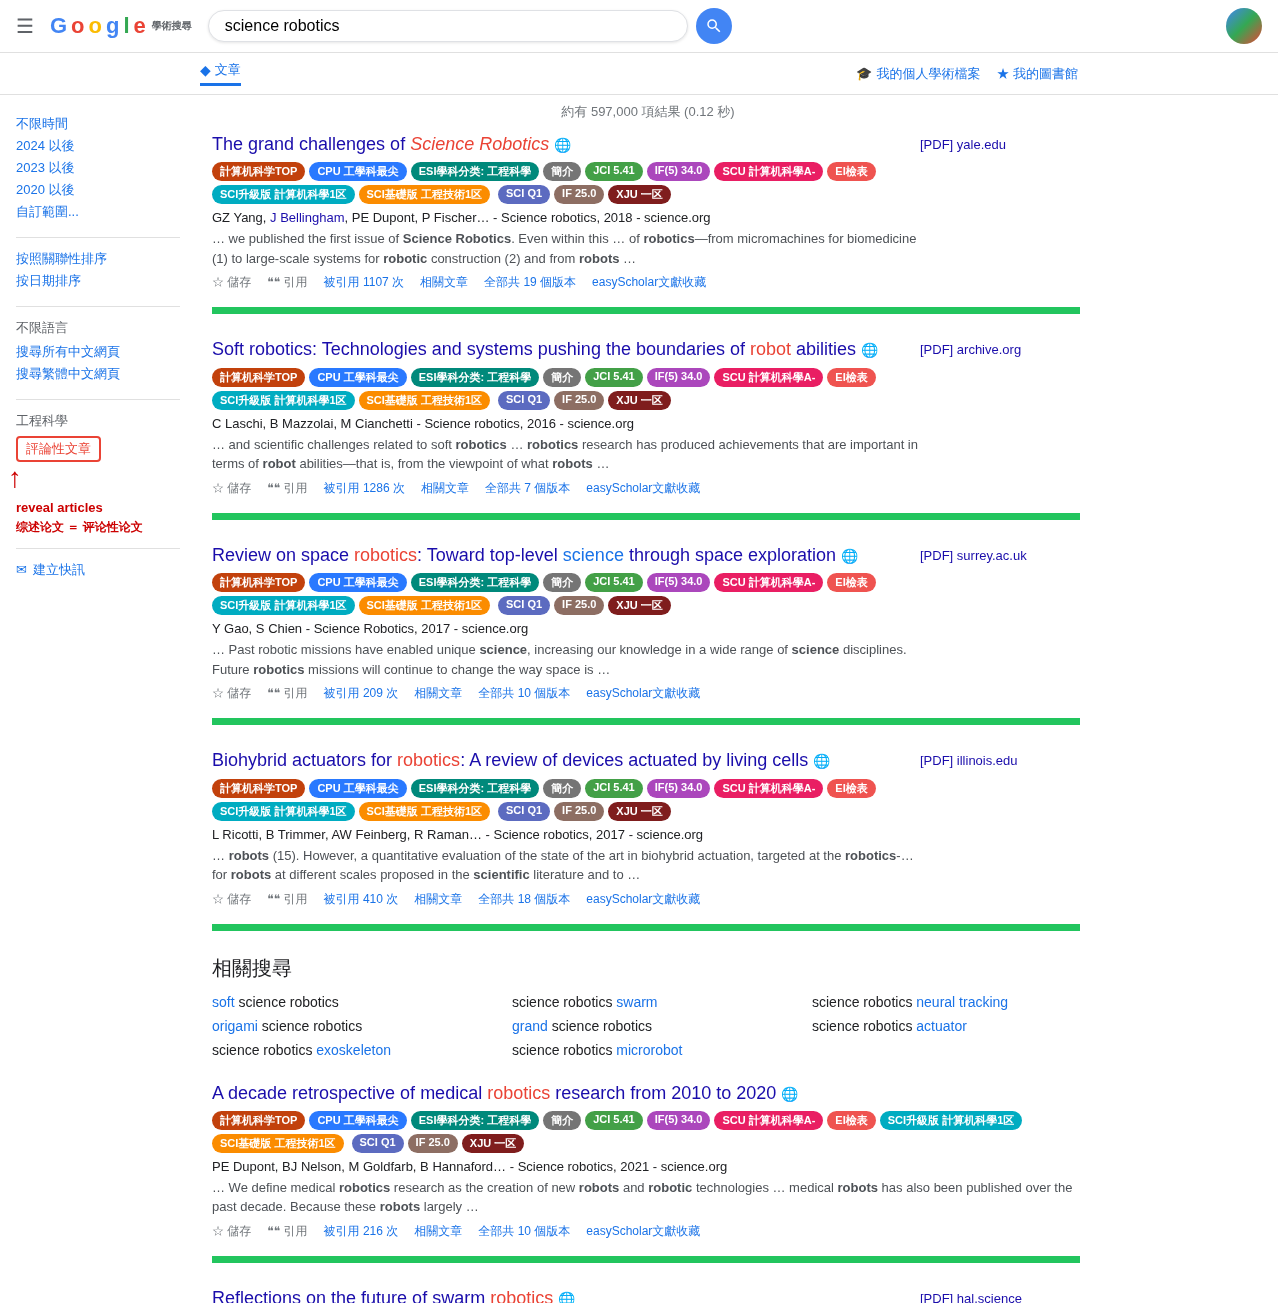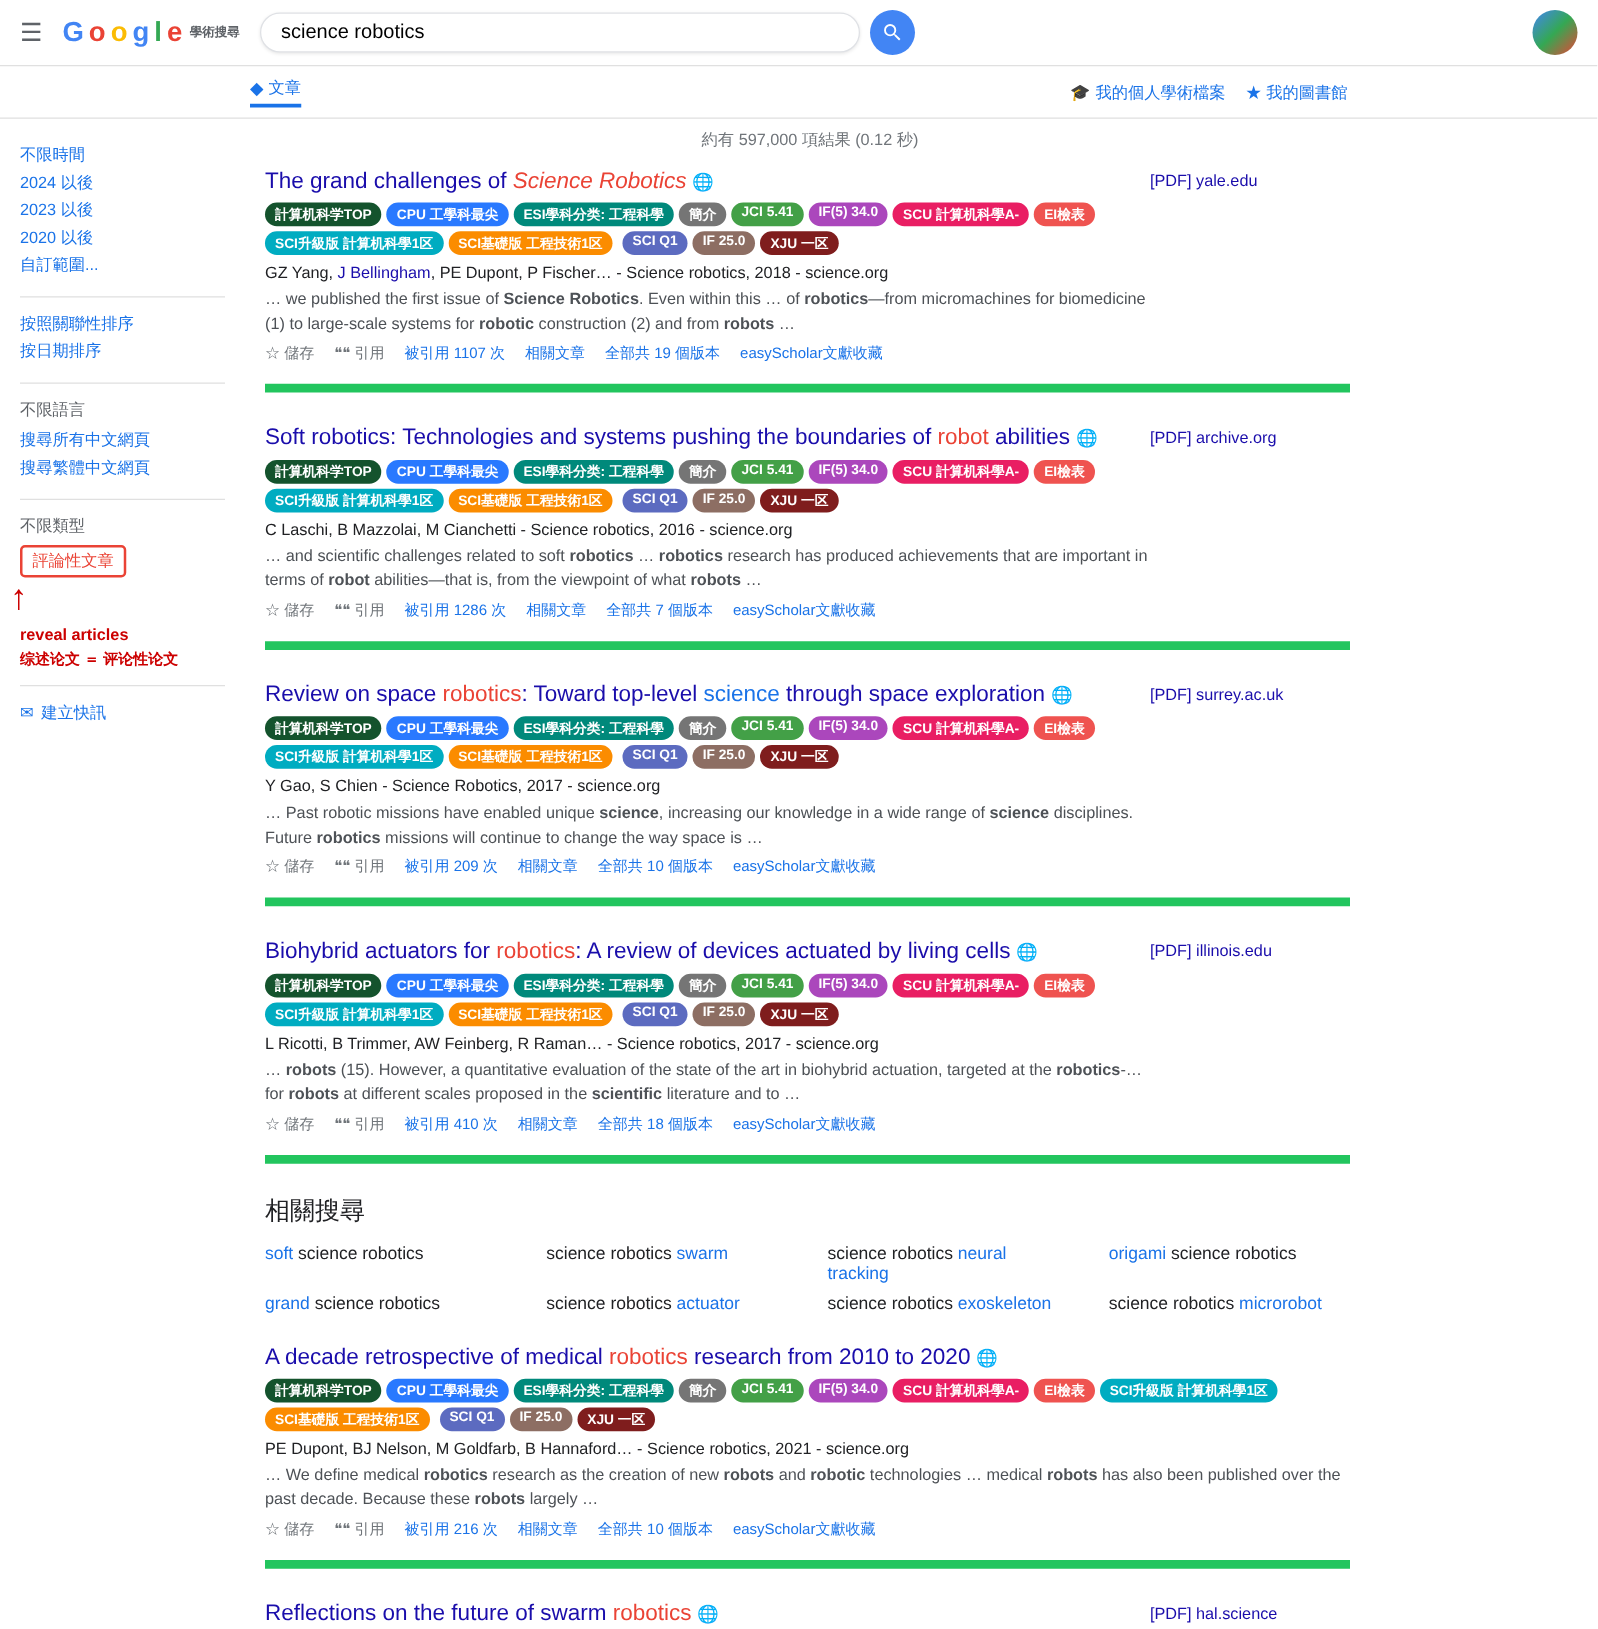--- a/index.html
+++ b/index.html
@@ -45,21 +45,21 @@
     .results { flex: 1; padding: 0 16px; max-width: 900px; }
     .results-stats { font-size: 13px; color: #70757a; margin-bottom: 12px; padding-left: 4px; text-align: center; }
 
     
     .result-card { margin-bottom: 24px; padding-bottom: 16px; border-bottom: 7px solid #22c55e; }
     .result-title { font-size: 18px; color: #1a0dab; cursor: pointer; margin-bottom: 6px; line-height: 1.3; }
 
     
     .tags { display: flex; flex-wrap: wrap; gap: 4px; margin-bottom: 6px; }
     .tag { display: inline-block; border-radius: 12px; padding: 2px 8px; font-size: 11px; font-weight: bold; }
-    .tag-cs { background: #14532d; color: white; }
+    .tag-cs { background: #c2410c; color: white; }
     .tag-cpu { background: #2979ff; color: white; }
     .tag-esi { background: #00897b; color: white; }
     .tag-brief { background: #757575; color: white; }
     .tag-jci { background: #43a047; color: white; }
     .tag-if { background: #ab47bc; color: white; }
     .tag-scu { background: #e91e63; color: white; }
     .tag-ei { background: #ef5350; color: white; }
     .tag-sci-up { background: #00acc1; color: white; }
     .tag-sci-base { background: #fb8c00; color: white; }
     .tag-sciq1 { background: #5c6bc0; color: white; }
@@ -70,21 +70,21 @@
     .result-source a { color: #1a0dab; text-decoration: none; }
     .result-snippet { font-size: 13px; color: #4d5156; line-height: 1.5; margin-bottom: 6px; }
     .result-snippet .bold-kw { font-weight: bold; }
     .result-actions { display: flex; gap: 16px; font-size: 12px; color: #70757a; align-items: center; }
     .result-actions span { cursor: pointer; color: #70757a; }
     .result-actions span.link { color: #1a73e8; cursor: pointer; }
 
     
     .related-section { margin: 16px 0 24px 0; }
     .related-title { font-size: 20px; font-weight: normal; color: #202124; margin-bottom: 12px; }
-    .related-grid { display: grid; grid-template-columns: 1fr 1fr 1fr 1fr; gap: 8px 32px; }
+    .related-grid { display: grid; grid-template-columns: 1fr 1fr 1fr; gap: 8px 32px; }
     .related-link { font-size: 14px; cursor: pointer; color: #202124; }
     .related-link .kw { color: #1a73e8; }
 
     
     .annotation-overlay { color: #cc0000; font-weight: bold; font-size: 13px; margin-top: 4px; line-height: 1.5; }
 
     
     .result-row { display: flex; gap: 0; }
     .result-main { flex: 1; }
     .result-pdf { width: 160px; min-width: 120px; text-align: left; padding-top: 4px; font-size: 13px; }
@@ -152,21 +152,21 @@
       <div class="sidebar-link">按日期排序</div>
     </div>
     <hr class="sidebar-divider">
     <div class="sidebar-section">
       <div class="sidebar-plain">不限語言</div>
       <div class="sidebar-link">搜尋所有中文網頁</div>
       <div class="sidebar-link">搜尋繁體中文網頁</div>
     </div>
     <hr class="sidebar-divider">
     <div class="sidebar-section">
-      <div class="sidebar-plain">不限類型</div>
+      <div class="sidebar-plain">工程科學</div>
       <div style="position:relative;">
         <div class="sidebar-active" style="border:2px solid #ea4335;border-radius:4px;padding:2px 8px;color:#ea4335;cursor:pointer;display:inline-block;font-size:13px;">評論性文章</div>
         
         <div style="position:absolute;left:-8px;top:28px;color:#cc0000;font-size:28px;line-height:1;">↑</div>
       </div>
     </div>
     <div class="annotation-overlay">
       <div style="color:#cc0000;font-weight:bold;font-size:13px;margin-top:36px;">reveal articles</div>
       <div style="color:#cc0000;font-size:12px;">综述论文 ＝ 评论性论文</div>
     </div>

